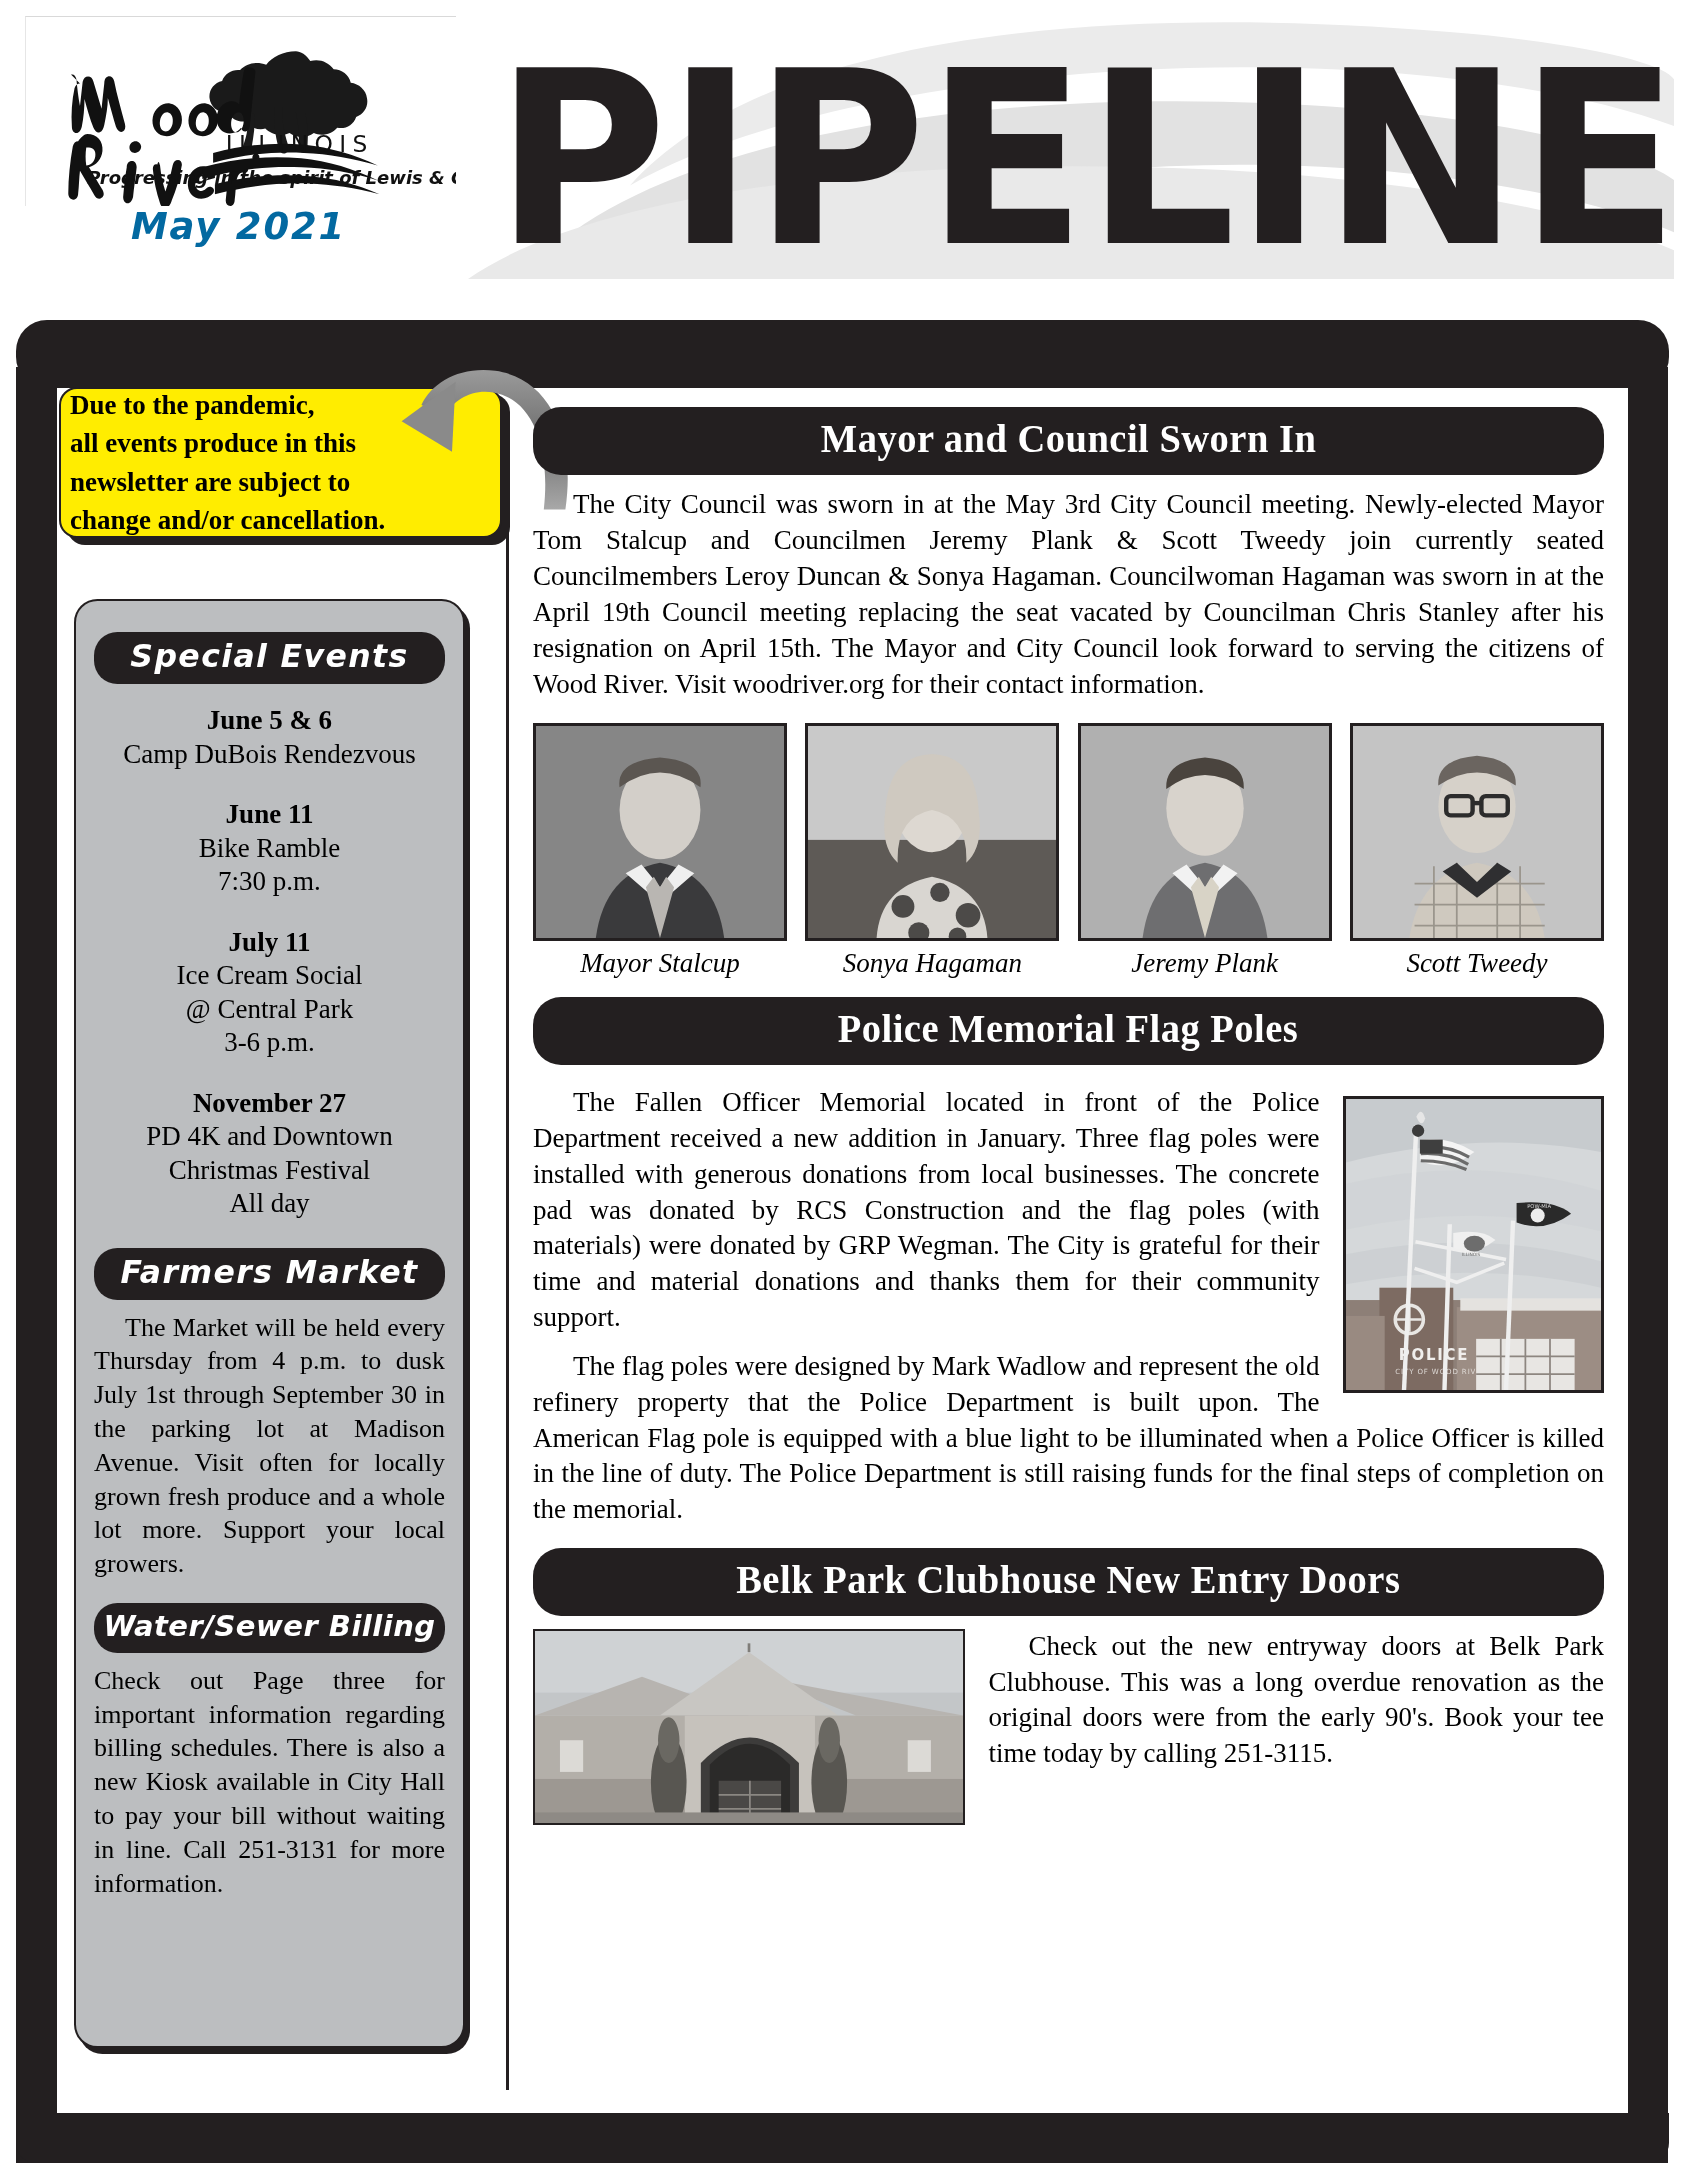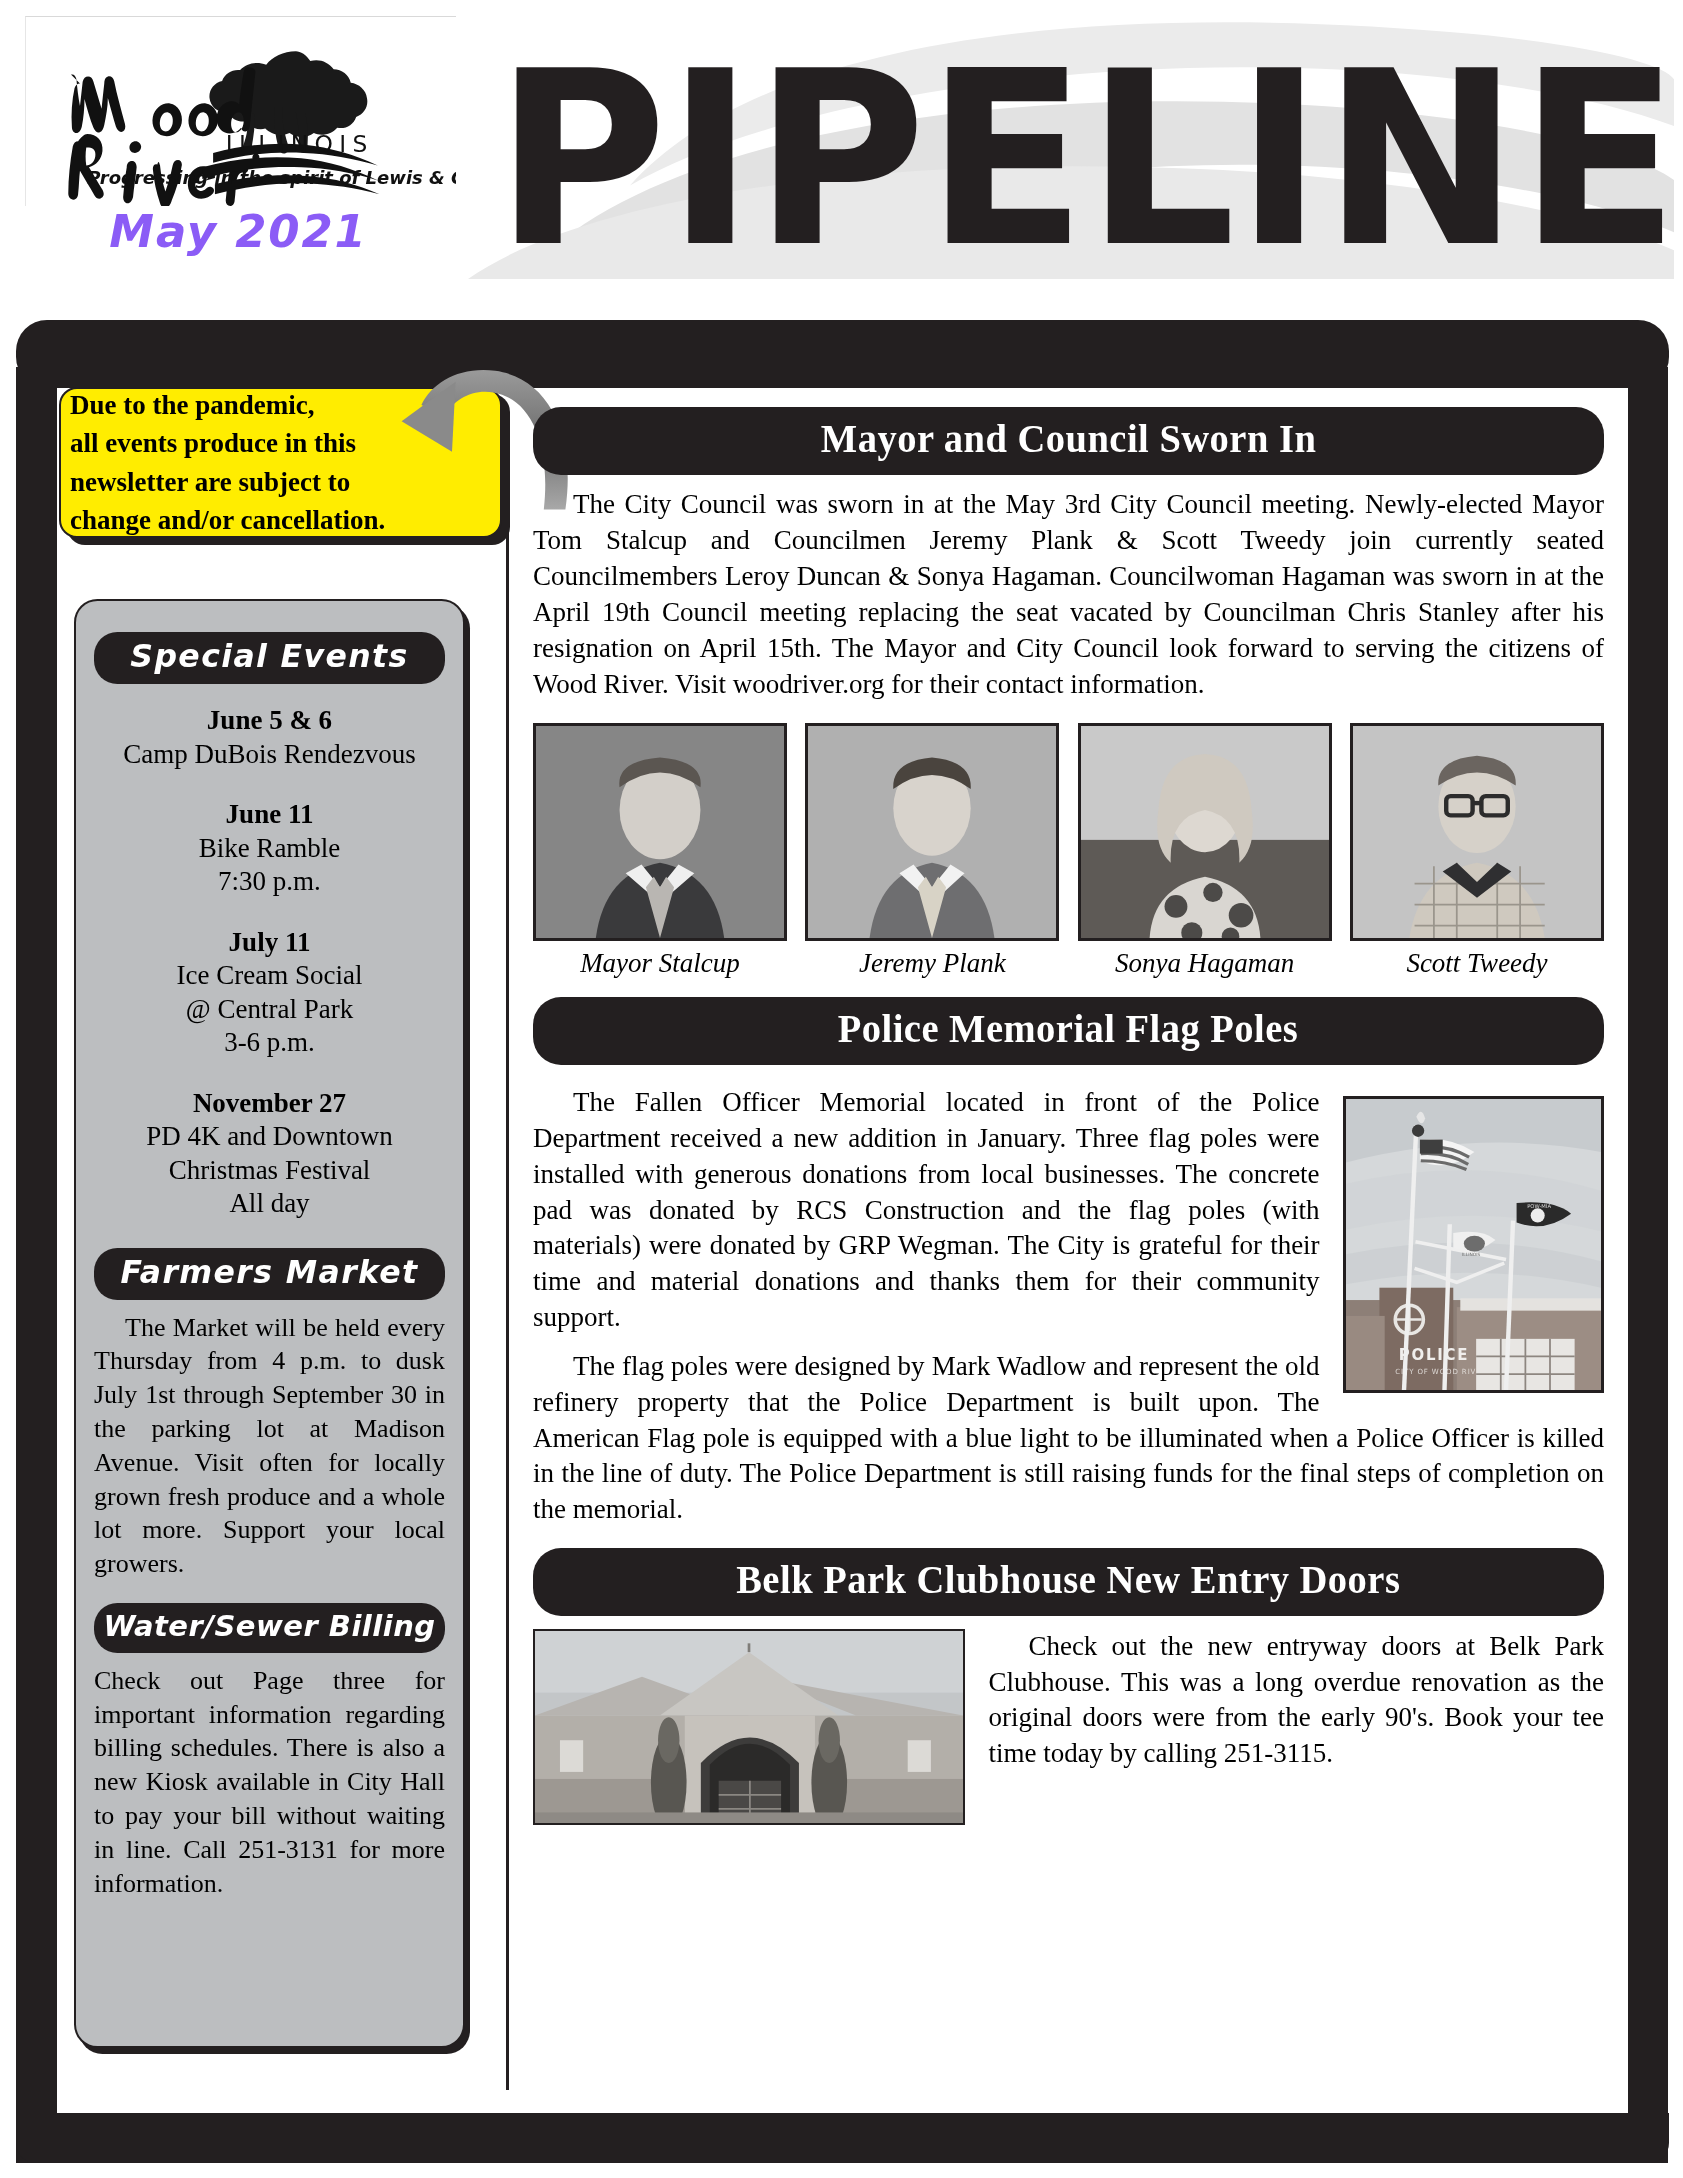--- a/index.html
+++ b/index.html
@@ -5,22 +5,22 @@
   html,body{margin:0;padding:0;background:#fff;}
   body{width:1683px;height:2178px;position:relative;overflow:hidden;
        font-family:"Liberation Serif",serif;color:#000;}
 
   
   #masthead{position:absolute;left:0;top:0;width:1683px;height:320px;}
   #logo-box{position:absolute;left:25px;top:16px;width:430px;height:189px;
             border-top:0.9px solid #d9d9d9;border-left:0.9px solid #e6e6e6;}
   .logo-svg{position:absolute;left:0;top:0;}
   #issue-date{position:absolute;left:27px;top:205px;width:423px;text-align:center;
-              font-family:"DejaVu Sans",sans-serif;font-size:45px;font-weight:700;
-              font-style:italic;letter-spacing:1.8px;color:#8b5cf6;}
+              font-family:"DejaVu Sans",sans-serif;font-size:37px;font-weight:700;
+              font-style:italic;letter-spacing:1.8px;color:#0369a1;}
 
   #swoosh{position:absolute;left:468px;top:9px;width:1206px;height:270px;}
   #pipeline-word{position:absolute;left:495px;top:34px;width:1170px;height:243px;}
 
   
   #frame-top{position:absolute;left:16px;top:320px;width:1653px;height:68px;
              background:#231f20;border-radius:31px;}
   #frame-left{position:absolute;left:16px;top:367px;width:41px;height:1796px;
               background:#231f20;}
   #frame-right{position:absolute;left:1627px;top:367px;width:41px;height:1796px;
@@ -245,49 +245,49 @@
           <path d="M120 158 l21 26 l21 -26 l18 10 l-39 34 l-39 -34z" fill="#efefef"></path>
           <path d="M134 172 l7 12 l7 -12 l9 12 l-16 58 l-16 -58z" fill="#b9b6b2"></path>
         </svg>
       </div>
       <div class="pcap">Mayor Stalcup</div>
     </div>
 
     <div class="pcell">
       <div class="pframe">
         <svg viewBox="0 0 282 242" width="100%" height="100%" preserveAspectRatio="none">
-          <rect width="282" height="242" fill="#b0b0b0"></rect>
-          <ellipse cx="141" cy="94" rx="44" ry="54" fill="#d8d3cc"></ellipse>
-          <path d="M97 72 q44 -32 88 0 q2 -32 -44 -36 q-46 4 -44 36z" fill="#4a443e"></path>
-          <path d="M70 242 q10 -74 71 -86 q61 12 71 86z" fill="#6e6e70"></path>
-          <path d="M120 158 l21 26 l21 -26 l16 10 l-37 34 l-37 -34z" fill="#f2f2f2"></path>
-          <path d="M134 172 l7 12 l7 -12 l9 12 l-16 58 l-16 -58z" fill="#d8d3c6"></path>
-        </svg>
-      </div>
-      <div class="pcap">Jeremy Plank</div>
-    </div>
-
-    <div class="pcell">
-      <div class="pframe">
-        <svg viewBox="0 0 282 242" width="100%" height="100%" preserveAspectRatio="none">
           <rect width="282" height="242" fill="#c9c9c9"></rect>
           <rect y="130" width="282" height="112" fill="#5e5a56"></rect>
           <ellipse cx="141" cy="92" rx="42" ry="52" fill="#ddd8d1"></ellipse>
           <path d="M88 96 q4 -62 53 -64 q49 2 53 64 q6 42 -14 60 q2 -52 -39 -60 q-41 8 -39 60 q-20 -18 -14 -60z" fill="#cfc9c0"></path>
           <path d="M78 242 q4 -58 63 -70 q59 12 63 70z" fill="#d9d6d1"></path>
           <g fill="#4c4a48">
             <circle cx="108" cy="206" r="13"></circle>
               <circle cx="150" cy="190" r="11"></circle>
             <circle cx="182" cy="216" r="14"></circle>
               <circle cx="126" cy="236" r="12"></circle>
             <circle cx="170" cy="240" r="10"></circle>
           </g>
         </svg>
       </div>
       <div class="pcap">Sonya Hagaman</div>
+    </div>
+
+    <div class="pcell">
+      <div class="pframe">
+        <svg viewBox="0 0 282 242" width="100%" height="100%" preserveAspectRatio="none">
+          <rect width="282" height="242" fill="#b0b0b0"></rect>
+          <ellipse cx="141" cy="94" rx="44" ry="54" fill="#d8d3cc"></ellipse>
+          <path d="M97 72 q44 -32 88 0 q2 -32 -44 -36 q-46 4 -44 36z" fill="#4a443e"></path>
+          <path d="M70 242 q10 -74 71 -86 q61 12 71 86z" fill="#6e6e70"></path>
+          <path d="M120 158 l21 26 l21 -26 l16 10 l-37 34 l-37 -34z" fill="#f2f2f2"></path>
+          <path d="M134 172 l7 12 l7 -12 l9 12 l-16 58 l-16 -58z" fill="#d8d3c6"></path>
+        </svg>
+      </div>
+      <div class="pcap">Jeremy Plank</div>
     </div>
 
     <div class="pcell">
       <div class="pframe">
         <svg viewBox="0 0 282 242" width="100%" height="100%" preserveAspectRatio="none">
           <rect width="282" height="242" fill="#c4c4c4"></rect>
           <ellipse cx="141" cy="92" rx="44" ry="53" fill="#d6d1c9"></ellipse>
           <path d="M97 68 q44 -30 88 0 q2 -30 -44 -34 q-46 4 -44 34z" fill="#6b6560"></path>
           <g fill="none" stroke="#2c2c2c" stroke-width="5">
             <rect x="106" y="80" width="30" height="22" rx="5"></rect>

